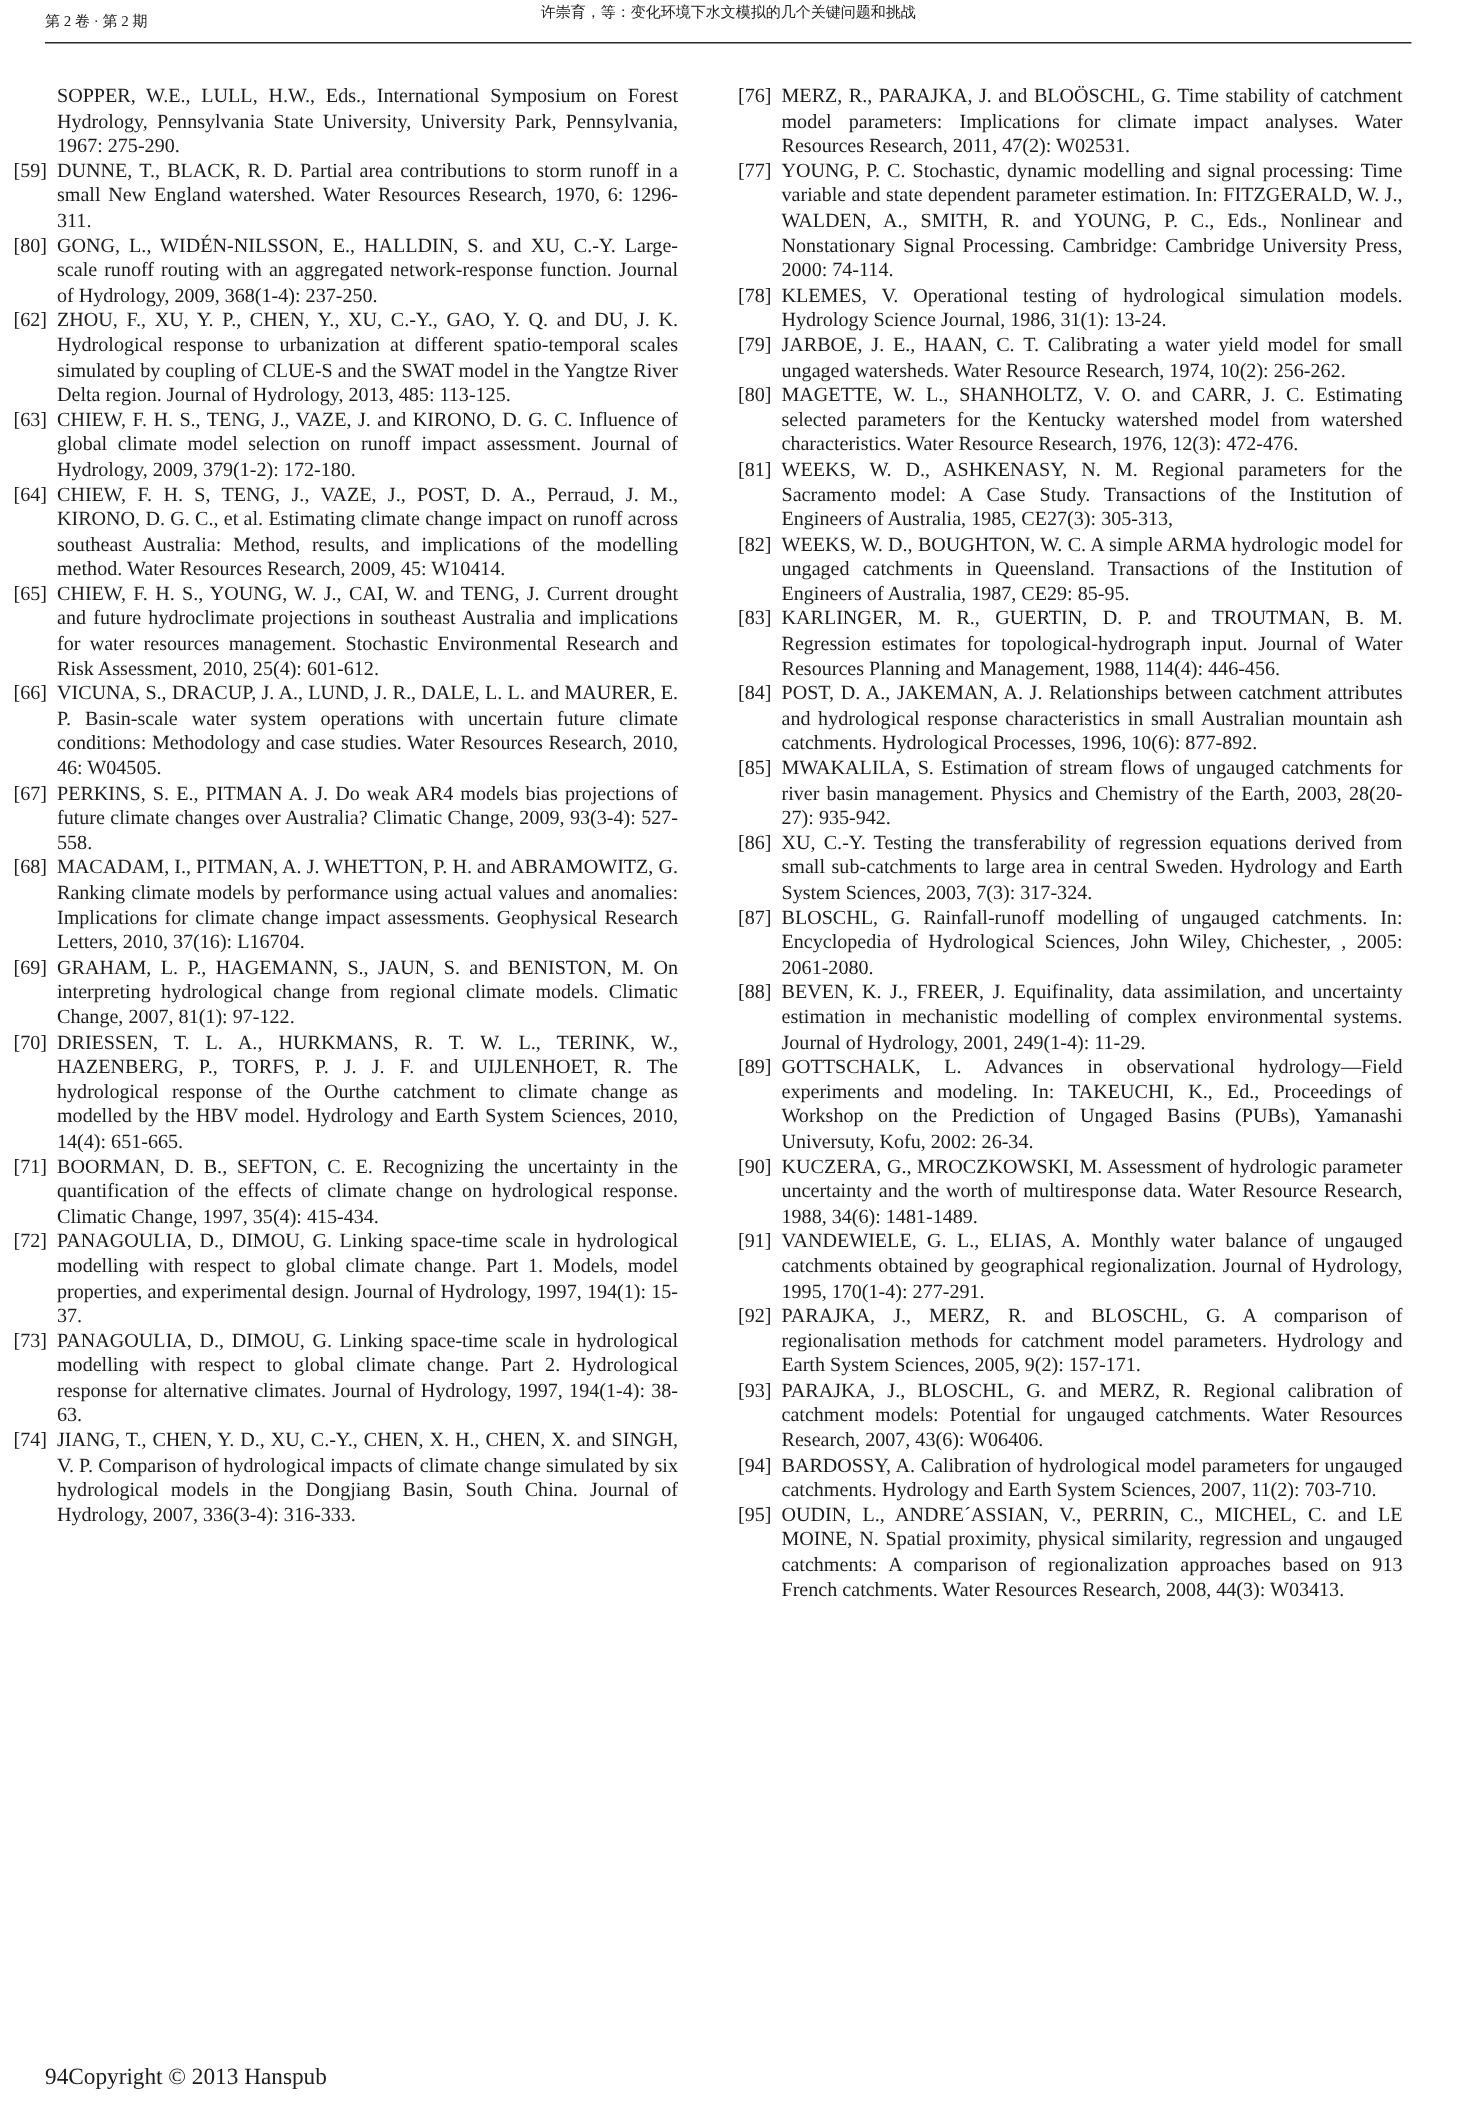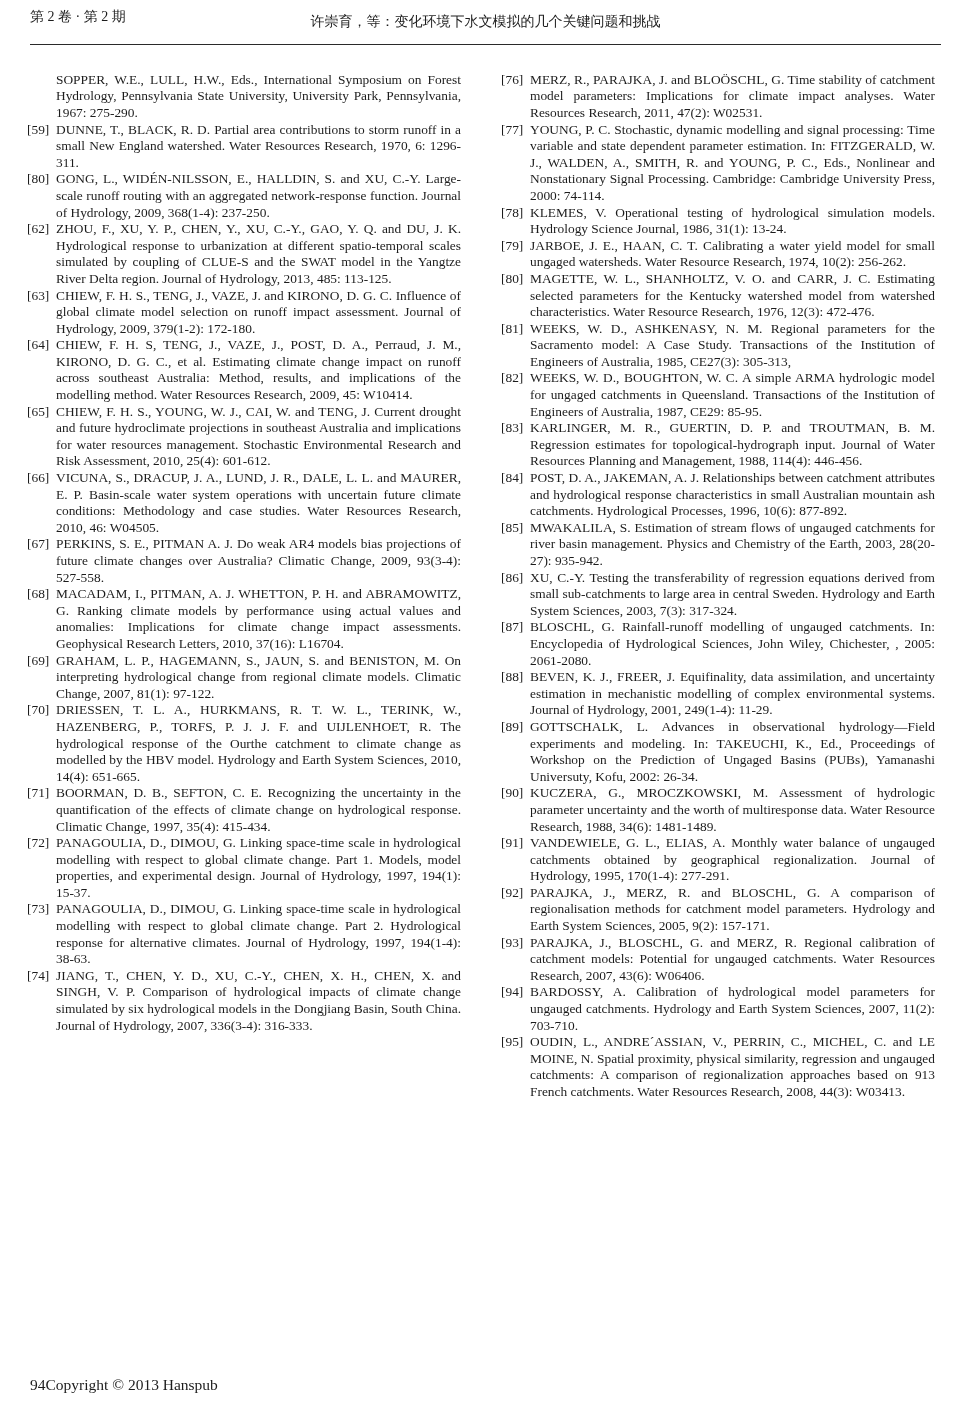--- a/index.html
+++ b/index.html
@@ -10,37 +10,37 @@
     background: #ffffff;
     position: relative;
     overflow: hidden;
     font-family: "Liberation Serif", "DejaVu Serif", serif;
     color: #1c1c1c;
   }
   .page-header {
     position: relative;
     margin: 0 30px;
     padding-top: 9px;
-    padding-bottom: 18px;
+    padding-bottom: 7px;
     border-bottom: 1.4px solid #2a2a2a;
-    font-size: 14px;
+    font-size: 10px;
     line-height: 1.2;
   }
   .header-left { display: inline-block; }
   .header-center {
     position: absolute;
     left: 50%;
     bottom: 13px;
     transform: translateX(-50%);
     white-space: nowrap;
   }
   .columns {
     display: flex;
     gap: 40px;
-    padding: 27px 36px 0 27px;
+    padding: 27px 36px 0 9px;
   }
   .col { flex: 1 1 0; min-width: 0; }
   .ref-item { display: flex; align-items: flex-start; }
   .ref-label {
     flex: 0 0 29px;
     font-size: 13.4px;
     line-height: 16.6px;
   }
   .ref-text {
     flex: 1 1 auto;

